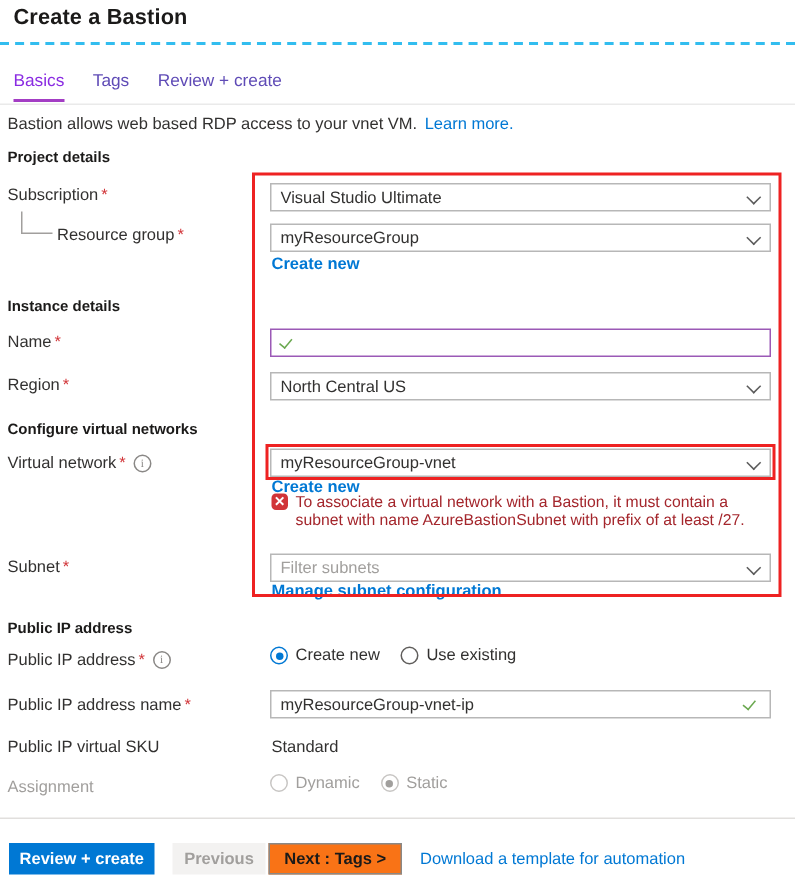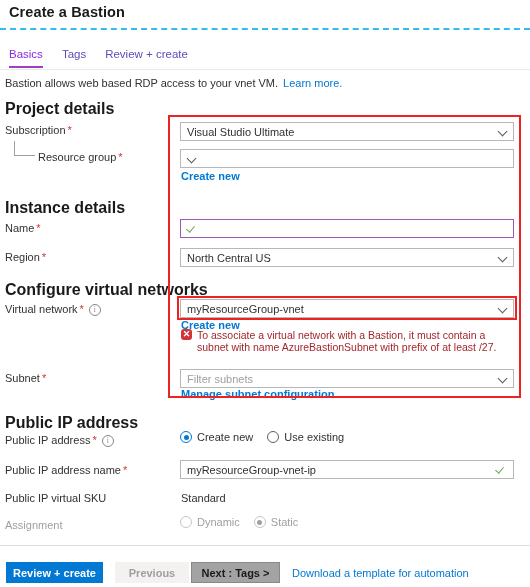--- a/index.html
+++ b/index.html
@@ -79,21 +79,21 @@
     color: #0078d4;
     text-decoration: none;
     margin-left: 5px;
   }
 
   
   .section-head {
     position: absolute;
     left: 5px;
     font-weight: bold;
-    font-size: 16px;
+    font-size: 10px;
     color: #1b1a19;
     white-space: nowrap;
   }
   .field-label {
     position: absolute;
     left: 5px;
     font-size: 11px;
     color: #323130;
     white-space: nowrap;
   }
@@ -304,27 +304,27 @@
   }
   #review-create-button {
     background: #0078d4;
     color: #fff;
     width: 97px;
     border: none;
   }
   #previous-button {
     background: #f3f2f1;
     color: #a19f9d;
-    width: 74px;
+    width: 62px;
     border: none;
     margin-left: 12px;
     cursor: default;
   }
   #next-tags-button {
-    background: #a3a3a3;
+    background: #f97316;
     color: #1b1a19;
     width: 89px;
     border: 1px solid #8a8886;
     margin-left: 2px;
   }
   #download-template-link {
     margin-left: 12px;
     color: #0078d4;
     font-size: 11px;
     font-weight: normal;
@@ -358,20 +358,21 @@
 <div class="control" style="top:122px">
   <span class="val">Visual Studio Ultimate</span>
   <span class="chev"></span>
 </div>
 
 <div id="rg-tree"></div>
 <div class="field-label indent" style="top:151px">
   <span>Resource group</span><span class="req">*</span>
 </div>
 <div class="control" style="top:149px">
+  <span class="val">myResourceGroup</span>
   <span class="chev"></span>
 </div>
 <a class="link" style="top:170px">Create new</a>
 
 <div class="section-head" style="top:199px">Instance details</div>
 
 <div class="field-label" style="top:222px">
   <span>Name</span><span class="req">*</span>
 </div>
 <div class="control focused" style="top:219px">

